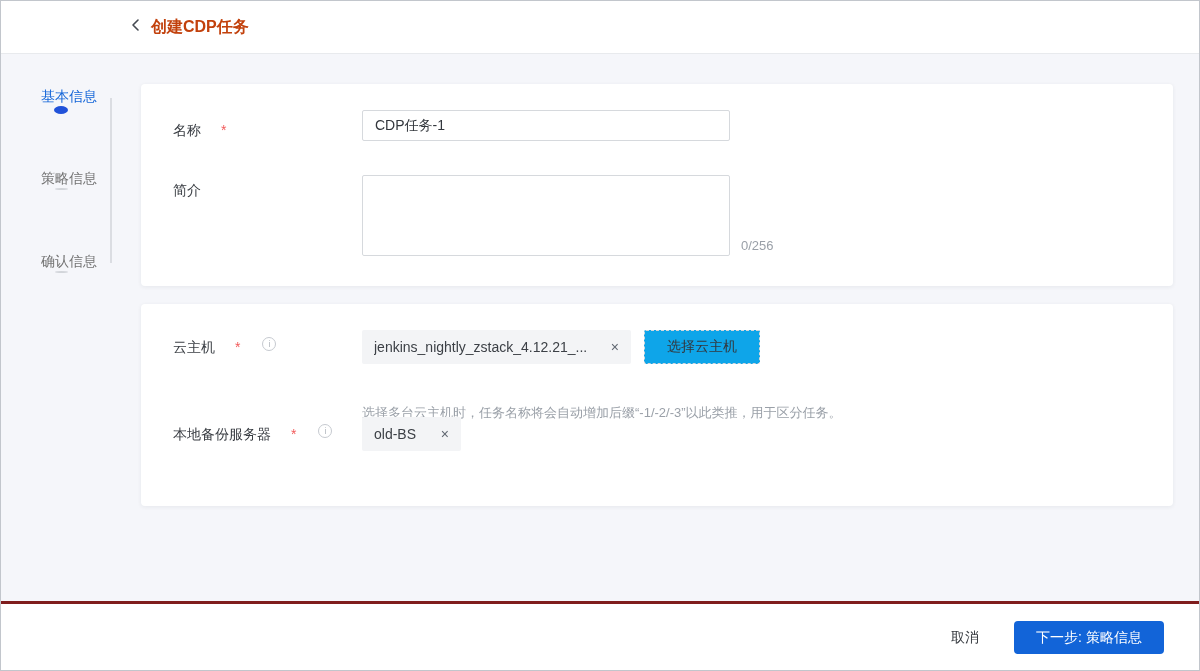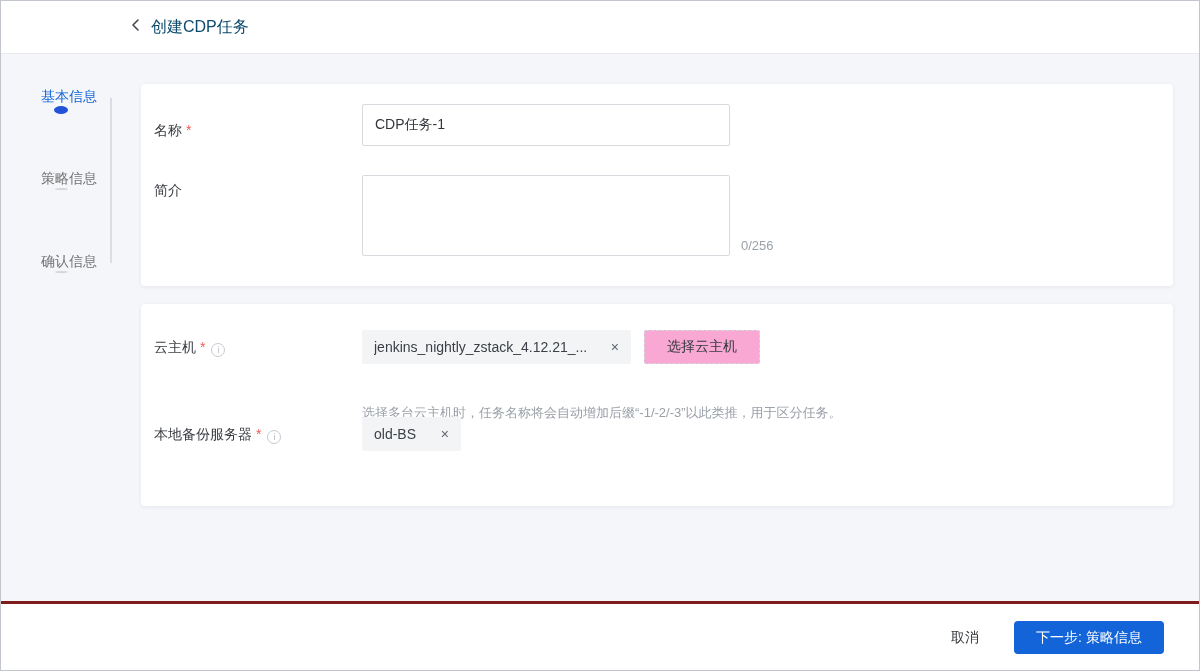--- a/index.html
+++ b/index.html
@@ -12,69 +12,69 @@
   
   .header {
     position:absolute; top:0; left:0; right:0; height:53px;
     background:#fff; border-bottom:1px solid #e8eaed;
     display:flex; align-items:center; padding-left:124px;
   }
   .back-btn {
     display:flex; align-items:center; justify-content:center;
     width:20px; height:20px; cursor:pointer; margin-right:6px;
   }
-  .page-title { font-size:16px; font-weight:normal; color:#0c4a6e; }
+  .page-title { font-size:16px; font-weight:bold; color:#c2410c; }
   
   .content { position:absolute; top:53px; left:0; right:0; bottom:69px; background:#f5f6fa; }
   
   .step-line { position:absolute; left:109px; top:44px; width:2px; height:165px; background:#dbdde2; }
   .step-row { position:absolute; left:16px; display:flex; align-items:center; height:20px;flex-direction:column; }
   .step-row .step-label { width:80px; text-align:right; font-size:14px; color:#737373; margin-right:8px; }
   .step-row.active .step-label { color:#1264d8; }
   .dot { width:13px; height:13px; border-radius:50%; background:#d2d5da; position:relative; z-index:2; }
   .dot.ring { width:14px; height:14px; background:#fff; border:4px solid #2152d9; }
   .step-1 { top:34px; } .step-2 { top:116px; } .step-3 { top:199px; }
   
   .card {
     position:absolute; left:140px; width:1032px; height:202px;
     background:#fff; border-radius:4px; box-shadow:0 1px 4px rgba(30,40,60,0.07);
   }
   .card-basic { top:30px; }
   .card-resource { top:250px; }
-  .fld-label { position:absolute; left:13px; height:20px; line-height:20px;
-    font-size:14px; color:#383c42; display:flex; align-items:flex-end; }
+  .fld-label { position:absolute; left:32px; height:20px; line-height:20px;
+    font-size:14px; color:#383c42; display:flex; align-items:flex-start;gap:16px; }
   .req { color:#f25a5a; margin-left:4px; font-size:14px; }
   .info-icon {
     width:14px; height:14px; border-radius:50%; border:1px solid #c6cad0;
     margin-left:6px; display:inline-flex; align-items:center; justify-content:center;
     color:#b3b8bf; font-size:9px; font-style:normal; cursor:pointer; flex:0 0 auto;
   }
   .info-icon::before { content:"i"; }
   .text-input {
-    position:absolute; left:221px; top:20px; width:368px; height:42px;
+    position:absolute; left:221px; top:26px; width:368px; height:31px;
     border:1px solid #d6d9dd; border-radius:2px; padding:0 12px;
     font-size:14px; color:#33373d; font-family:inherit; background:#fff; outline:none;
   }
   .textarea {
     position:absolute; left:221px; top:91px; width:368px; height:81px;
     border:1px solid #d6d9dd; border-radius:2px; padding:8px 12px;
     font-size:14px; color:#33373d; font-family:inherit; resize:none; outline:none;
   }
   .counter { position:absolute; left:600px; top:154px; font-size:13px; color:#9aa0a8; }
   .tag {
     position:absolute; top:26px; height:34px; background:#f3f4f6; border-radius:2px;
     display:flex; align-items:center; padding:0 12px; font-size:14px; color:#3c4046;
   }
   .tag-vm { left:221px; width:269px; }
   .tag-bs { left:221px; top:113px; width:99px; }
   .tag .tag-text { flex:1; white-space:nowrap; overflow:hidden; }
   .tag-close { margin-left:10px; color:#5f6670; font-size:14px; cursor:pointer; line-height:1; }
   .select-btn {
     position:absolute; left:503px; top:26px; width:116px; height:34px;
-    background:#f9a8d4; border:1px dashed #d4d7db; border-radius:2px;
+    background:#0ea5e9; border:1px dashed #d4d7db; border-radius:2px;
     font-size:14px; color:#33373d; font-family:inherit; cursor:pointer;
   }
   .helper { position:absolute; left:221px; font-size:13px; color:#9aa0a8; white-space:nowrap; }
   .helper-vm { top:72px;margin-top:28px; }
   .helper-bs { top:158px; }
   .lbl-vm { top:33px; }
   .lbl-bs { top:120px; }
   .lbl-name { top:36px; }
   .lbl-desc { top:96px; }
   

